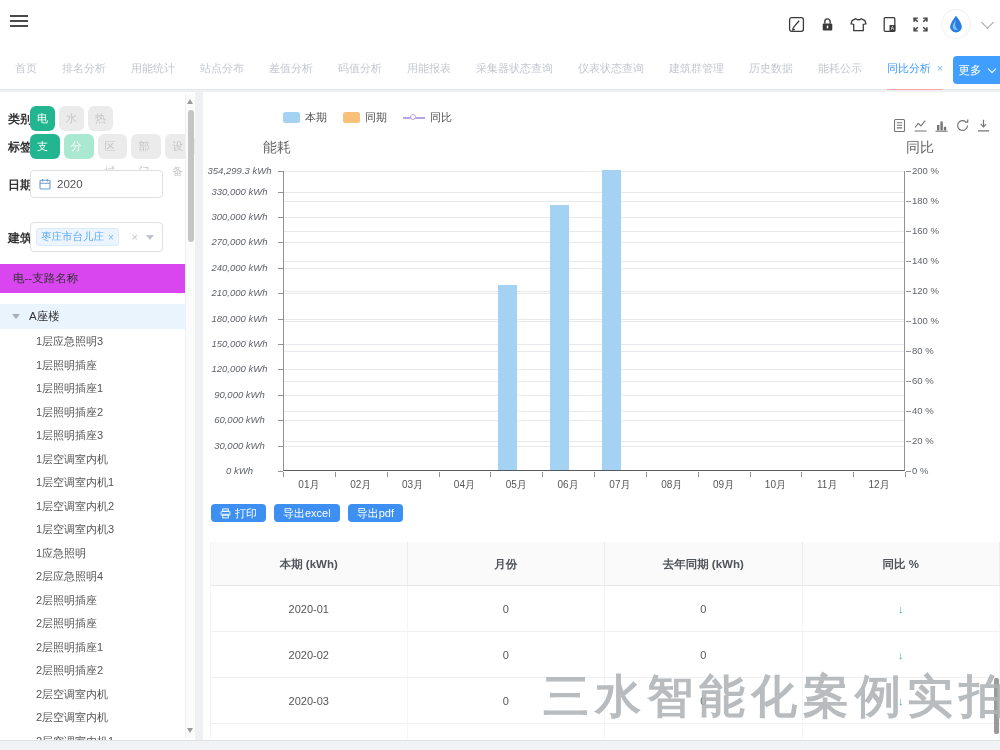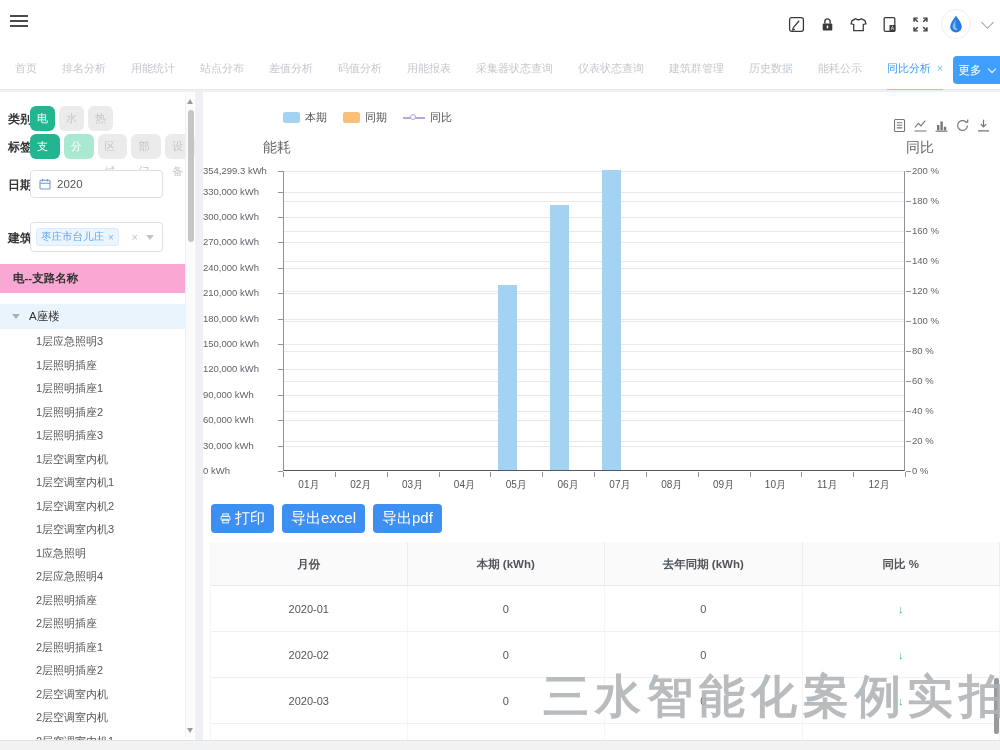--- a/index.html
+++ b/index.html
@@ -31,21 +31,21 @@
   .chip { height:25px; line-height:25px; padding:0 7px; border-radius:6px; font-size:11px; cursor:pointer; }
   .chip.active { background:#21b690; color:#fff; }
   .chip.light  { background:#a9e8d1; color:#fff; }
   .chip.default{ background:#ebebeb; color:#c6c6c6; }
   .date-input { position:absolute; left:30px; top:78px; width:133px; height:28px; border:1px solid #dcdfe6; border-radius:4px; display:flex; align-items:center; gap:6px; padding-left:8px; font-size:11.5px; color:#555; cursor:text; background:#fff; }
   .select { position:absolute; left:30px; top:130px; width:133px; height:30px; border:1px solid #dcdfe6; border-radius:4px; display:flex; align-items:center; padding-left:5px; background:#fff; cursor:pointer; }
   .b-tag { background:#ecf5ff; border:1px solid #d9ecff; color:#58a8f6; font-size:10.5px; border-radius:3px; padding:1px 4px; display:flex; align-items:center; gap:4px; }
   .b-tag .tag-x { color:#79b9f5; font-size:10px; }
   .clear-x { position:absolute; right:24px; color:#c0c4cc; font-size:11px; }
   .sel-caret { position:absolute; right:8px; width:0; height:0; border-left:4px solid transparent; border-right:4px solid transparent; border-top:5px solid #c0c4cc; }
-  .list-header { position:absolute; left:0; top:172px; width:186px; height:29px; background:#f9a8d4; line-height:29px; padding-left:13px; font-size:11.5px; color:#333;font-weight:bold; }
+  .list-header { position:absolute; left:0; top:172px; width:186px; height:29px; background:#d946ef; line-height:29px; padding-left:13px; font-size:11.5px; color:#333; }
   .tree-parent { position:absolute; left:0; top:212px; width:186px; height:25px; background:#e9f4fd; line-height:25px; font-size:11.5px; color:#333; cursor:pointer; }
   .tree-parent .caret { display:inline-block; width:0; height:0; border-left:4px solid transparent; border-right:4px solid transparent; border-top:5px solid #a9aeb5; margin:0 9px 1px 12px; }
   #tree-items { position:absolute; left:0; top:238px; width:186px; }
   .ti { height:23.5px; line-height:23.5px; padding-left:36px; font-size:11px; color:#555; cursor:pointer; white-space:nowrap; }
   .sb-scroll { position:absolute; right:1px; top:2px; bottom:2px; width:9px; background:#fbfbfb; border-left:1px solid #f0f0f0; }
   .sb-scroll .thumb { position:absolute; left:1.5px; top:16px; width:6px; height:132px; background:#c5c5c5; border-radius:3px; cursor:pointer; }
   .sb-scroll .up, .sb-scroll .down { position:absolute; left:1px; width:0; height:0; border-left:3.5px solid transparent; border-right:3.5px solid transparent; }
   .sb-scroll .up { top:5px; border-bottom:5px solid #9b9b9b; }
   .sb-scroll .down { bottom:5px; border-top:5px solid #9b9b9b; }
 
@@ -66,30 +66,30 @@
   .ctools { position:absolute; right:9px; top:26px; display:flex; gap:6px; }
   .ctool { width:15px; height:15px; cursor:pointer; }
 
   .axis-title { position:absolute; font-size:14px; color:#666; }
   .axis-title.left { left:0; width:88px; text-align:right; top:47px; }
   .axis-title.right { left:703px; top:47px; }
 
   .plot { position:absolute; left:80px; top:79px; width:622px; height:300px; border-left:1px solid #8f9399; border-right:1px solid #8f9399; border-bottom:1px solid #565a60; }
   .grid { position:absolute; left:0; width:100%; height:1px; background:#e7e9ec; }
   .bar { position:absolute; bottom:0; width:19px; }
-  .yl { position:absolute; left:0; width:73px; text-align:left; font-size:9.5px; color:#5f6368; }
+  .yl { position:absolute; left:0; width:73px; text-align:center; font-size:9.5px; color:#5f6368;font-style:italic; }
   .yr { position:absolute; left:709px; font-size:9.5px; color:#5f6368; }
   .tickl { position:absolute; left:75px; width:5px; height:1px; background:#8f9399; }
   .tickr { position:absolute; left:703px; width:5px; height:1px; background:#8f9399; }
   .tickx { position:absolute; width:1px; height:5px; background:#8f9399; top:380px; }
   .xl { position:absolute; top:386px; width:44px; text-align:center; font-size:10px; color:#555; }
 
   
   .btn-row { position:absolute; left:8px; top:412px; display:flex; gap:8px; }
-  .act-btn { height:29px; background:#3d8ff2; color:#fff; border:none; border-radius:4px; font-size:15px; padding:0 9px; cursor:pointer; display:flex; align-items:center; gap:4px; font-family:inherit; }
+  .act-btn { height:18px; background:#3d8ff2; color:#fff; border:none; border-radius:4px; font-size:11px; padding:0 9px; cursor:pointer; display:flex; align-items:center; gap:4px; font-family:inherit; }
 
   
   .tbl { position:absolute; left:7px; top:450px; width:790px; }
   .trow { display:flex; }
   .tcell { width:25%; text-align:center; border-bottom:1px solid #f0f0f0; border-right:1px solid #f5f5f5; font-size:11px; color:#555; }
   .tcell:first-child { border-left:1px solid #f5f5f5; }
   .thead .tcell { height:44px; line-height:44px; background:#fafafa; font-size:11.5px; font-weight:700; color:#50545b; border-bottom:1px solid #e8e8e8; border-right:1px solid #ececec; }
   .tbody .tcell { height:46px; line-height:46px; }
   .yoy-arrow { color:#35b3a0; }
   .tbl-thumb { position:absolute; right:1px; top:586px; width:5px; height:56px; background:#9a9a9a; border-radius:2px; }
@@ -335,22 +335,22 @@
     <button class="act-btn">
         <span>导出excel</span>
       </button>
     <button class="act-btn">
         <span>导出pdf</span>
       </button>
   </div>
 
   <div class="tbl" id="table">
       <div class="trow thead">
+        <div class="tcell">本期 (kWh)</div>
         <div class="tcell">月份</div>
-        <div class="tcell">本期 (kWh)</div>
         <div class="tcell">去年同期 (kWh)</div>
         <div class="tcell">同比 %</div>
       </div>
       <div class="tbody">
         <div class="trow">
           <div class="tcell">2020-01</div>
           <div class="tcell">0</div>
           <div class="tcell">0</div>
           <div class="tcell"><span class="yoy-arrow">↓</span></div>
         </div>

